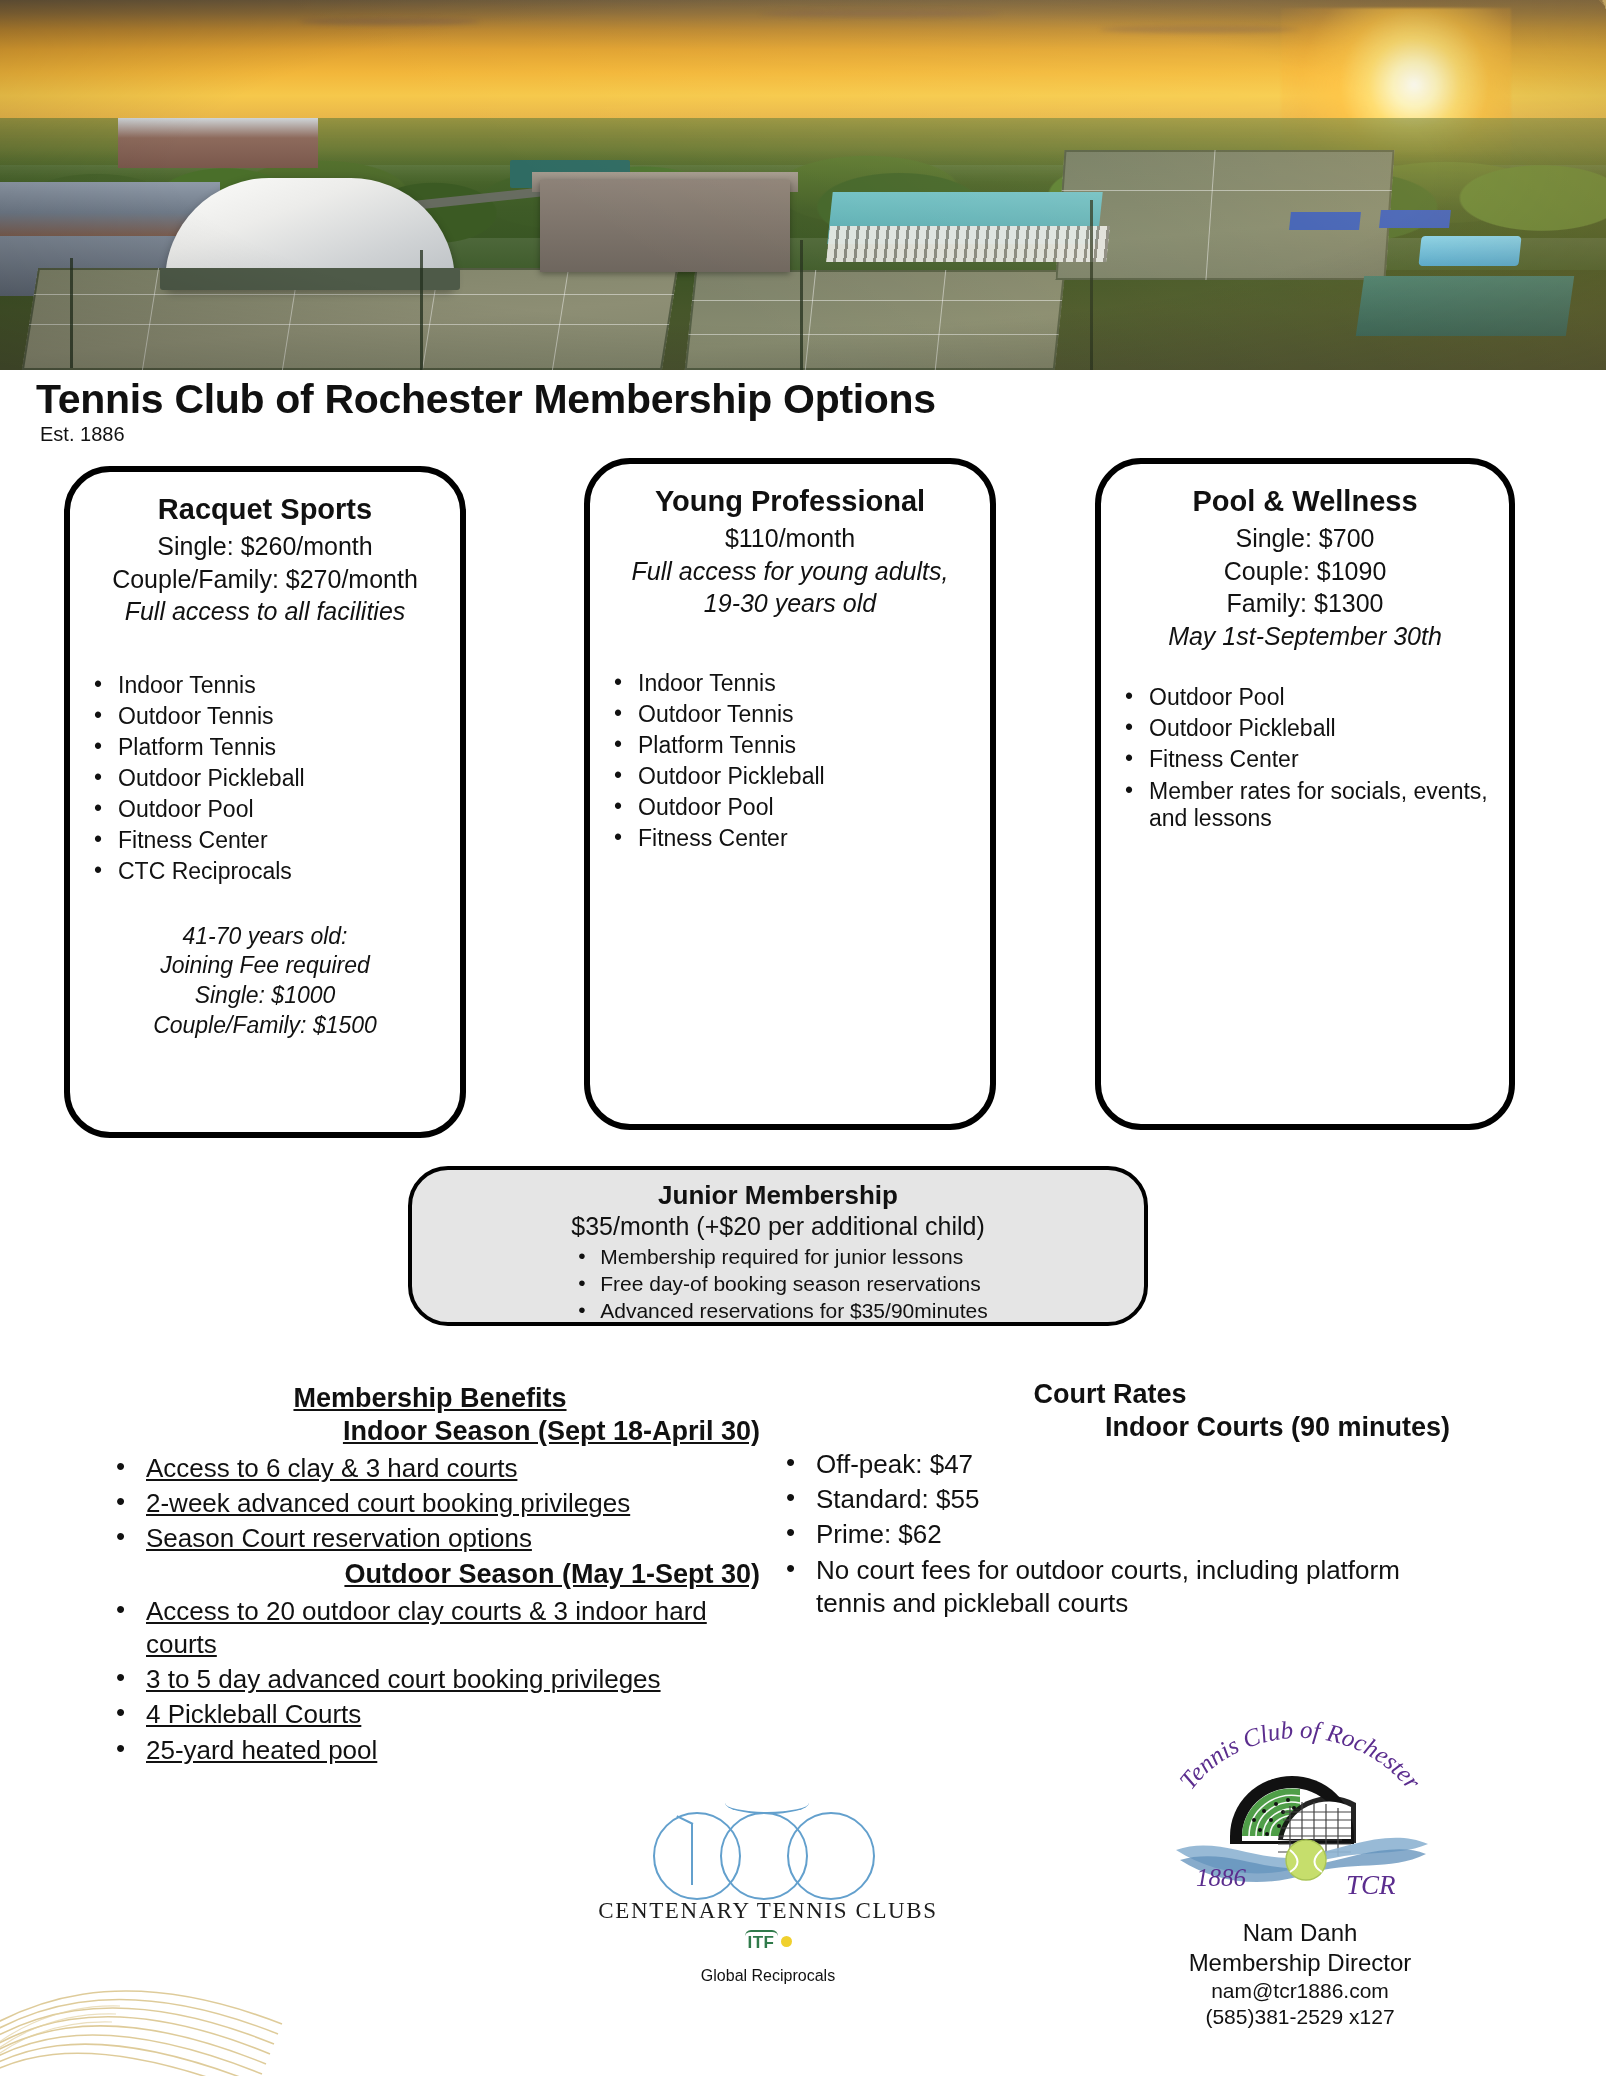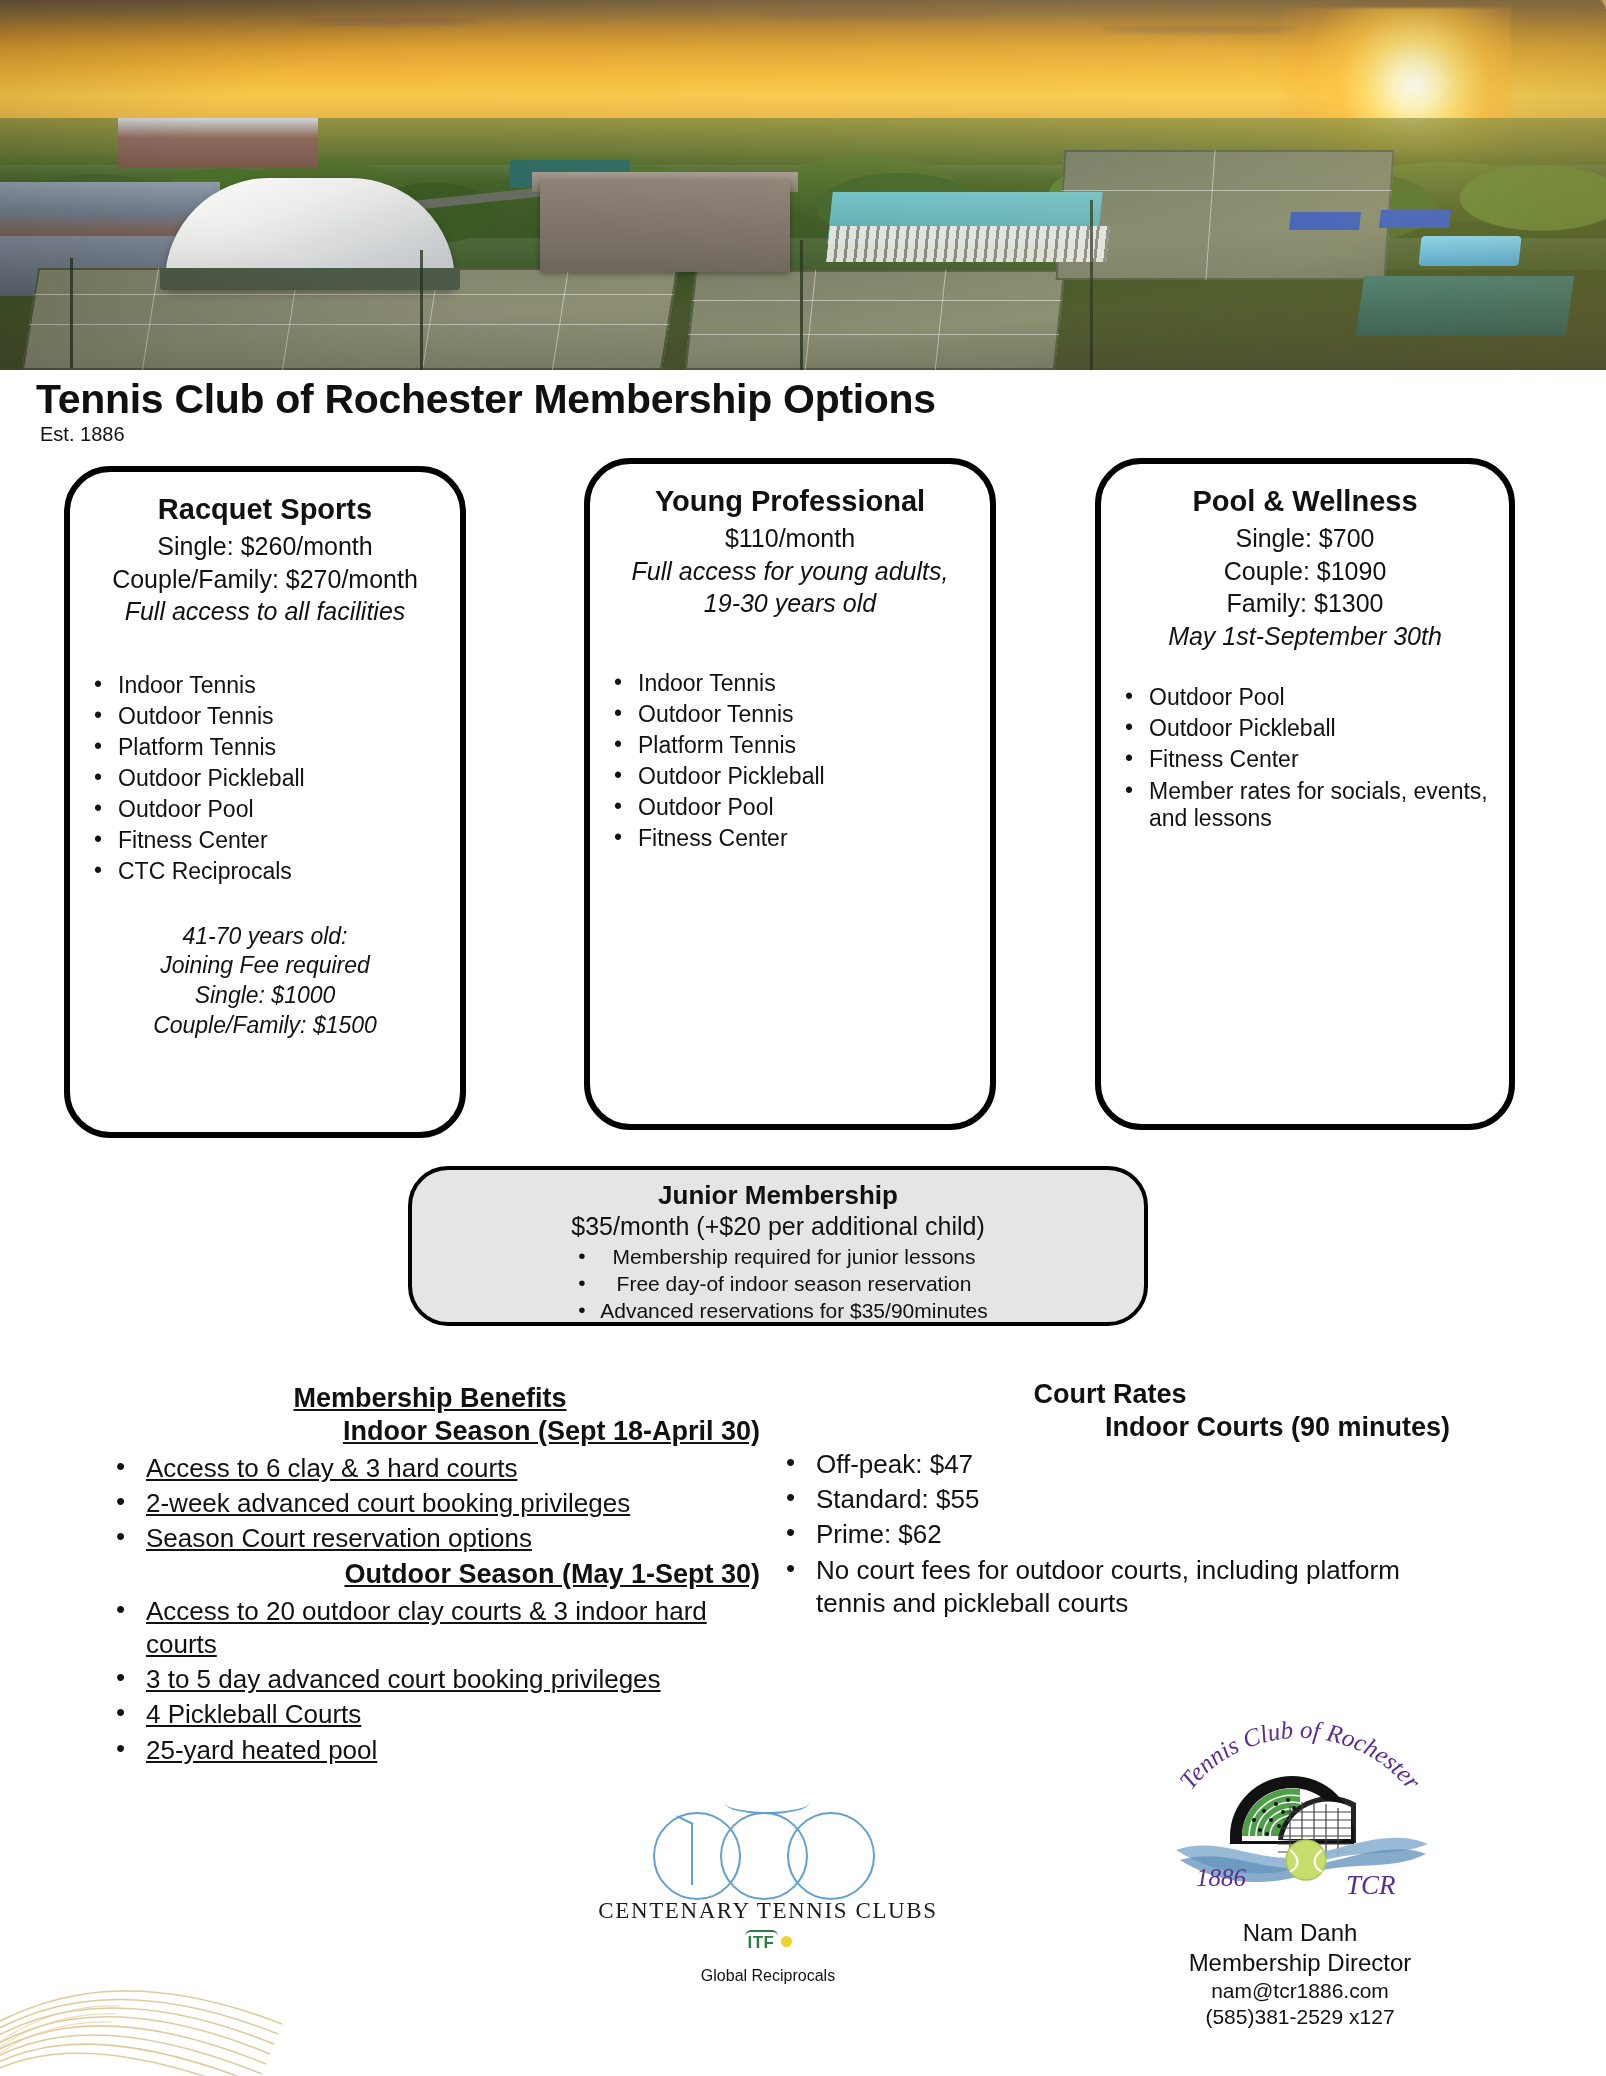--- a/index.html
+++ b/index.html
@@ -208,21 +208,21 @@
   .card-foot { font-size: 23px; font-style: italic; line-height: 1.30; }
 
   
   .junior {
     position:absolute; left: 408px; top: 1166px; width: 740px; height: 160px;
     border: 4px solid #000; border-radius: 40px; background:#e5e5e5; text-align:center;
     padding-top: 10px;
   }
   .junior-title { font-size: 26px; font-weight: bold; line-height: 1.2; }
   .junior-price { font-size: 25px; line-height: 1.25; }
-  .junior-list { list-style:none; margin: 2px 0 8px 0; display:inline-block; text-align:center; }
+  .junior-list { list-style:none; margin: 2px 0 8px 0; display:inline-block; text-align:left; }
   .junior-list li { font-size: 21px; line-height: 1.28; padding-left: 32px; position:relative; }
   .junior-list li::before { content:"•"; position:absolute; left: 10px; top: -1px; }
 
   
   .benefits { position:absolute; left: 100px; top: 1382px; width: 660px; text-decoration: underline; }
   .rates    { position:absolute; left: 770px; top: 1378px; width: 680px; }
 
   .sec-title { font-size: 27px; font-weight: bold; text-align:center; line-height: 1.22; }
   .sec-sub   { font-size: 27px; font-weight: bold; text-align:right; line-height: 1.22; }
 
@@ -393,21 +393,21 @@
         <li class="wrap2">Member rates for socials, events, and lessons</li>
       </ul>
     </div>
   </div>
 
   <div class="junior">
     <div class="junior-title">Junior Membership</div>
     <div class="junior-price">$35/month (+$20 per additional child)</div>
     <ul class="junior-list">
       <li>Membership required for junior lessons</li>
-      <li>Free day-of indoor season reservation</li>
+      <li>Free day-of booking season reservations</li>
       <li>Advanced reservations for $35/90minutes</li>
     </ul>
   </div>
 
   <div class="benefits">
     <div class="sec-title">Membership Benefits</div>
     <div class="sec-sub">Indoor Season (Sept 18-April 30)</div>
     <ul class="big-list">
       <li>Access to 6 clay &amp; 3 hard courts</li>
       <li>2-week advanced court booking privileges</li>

